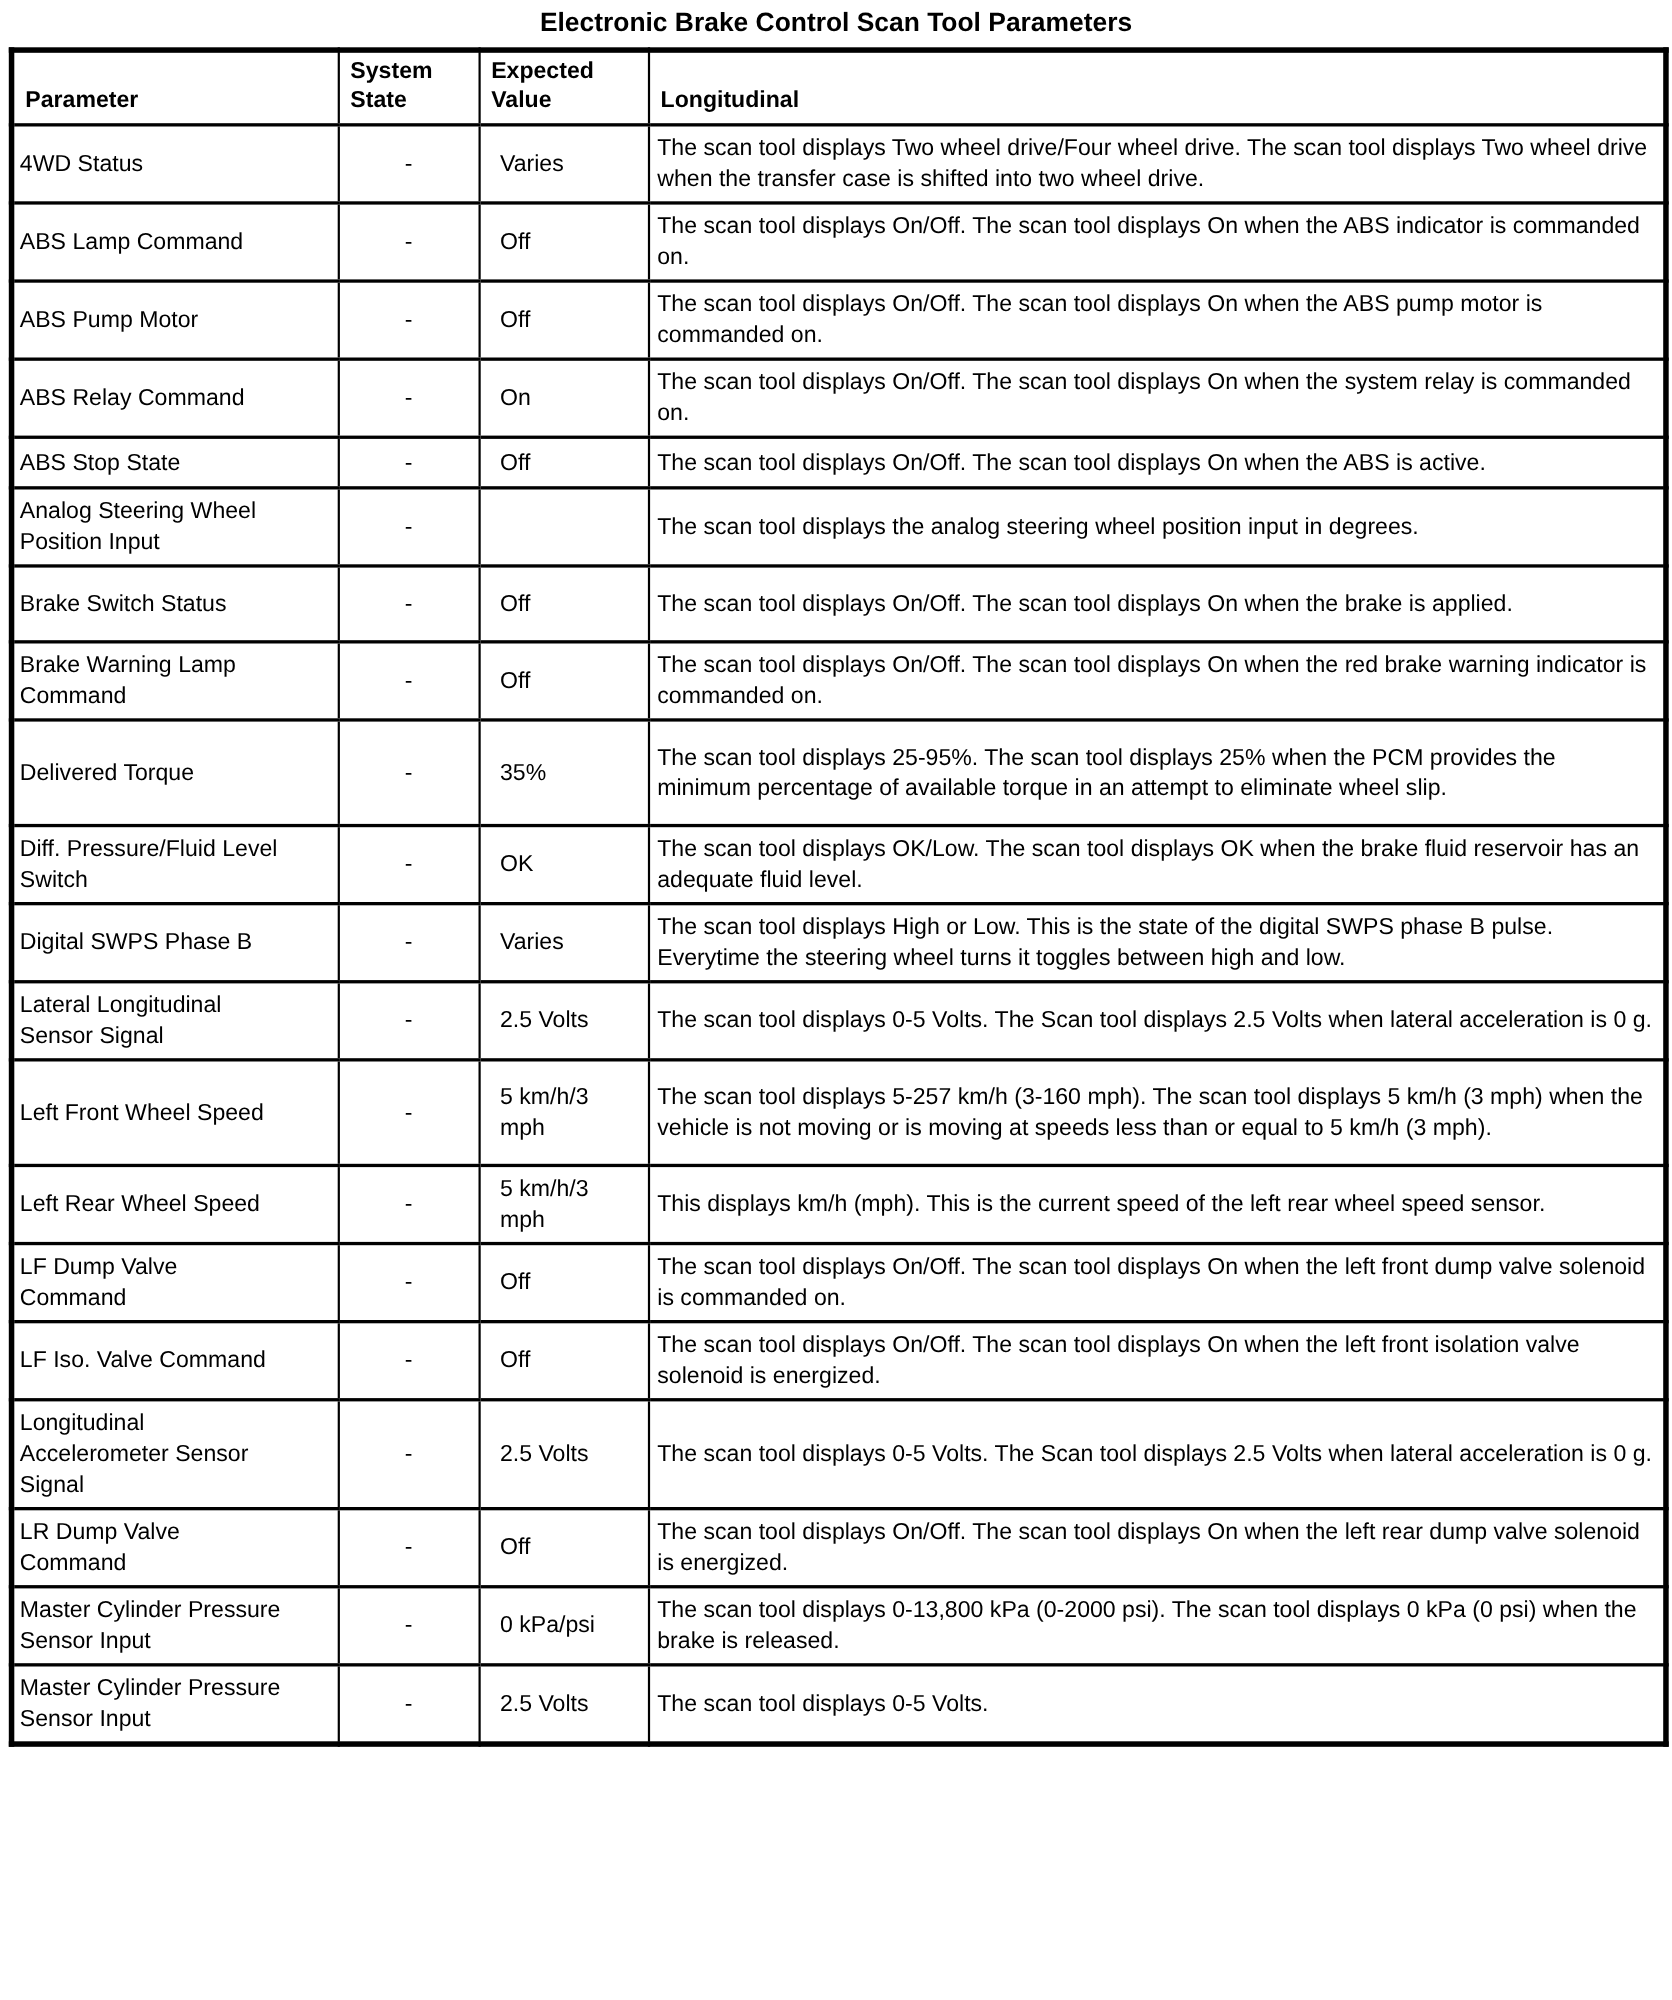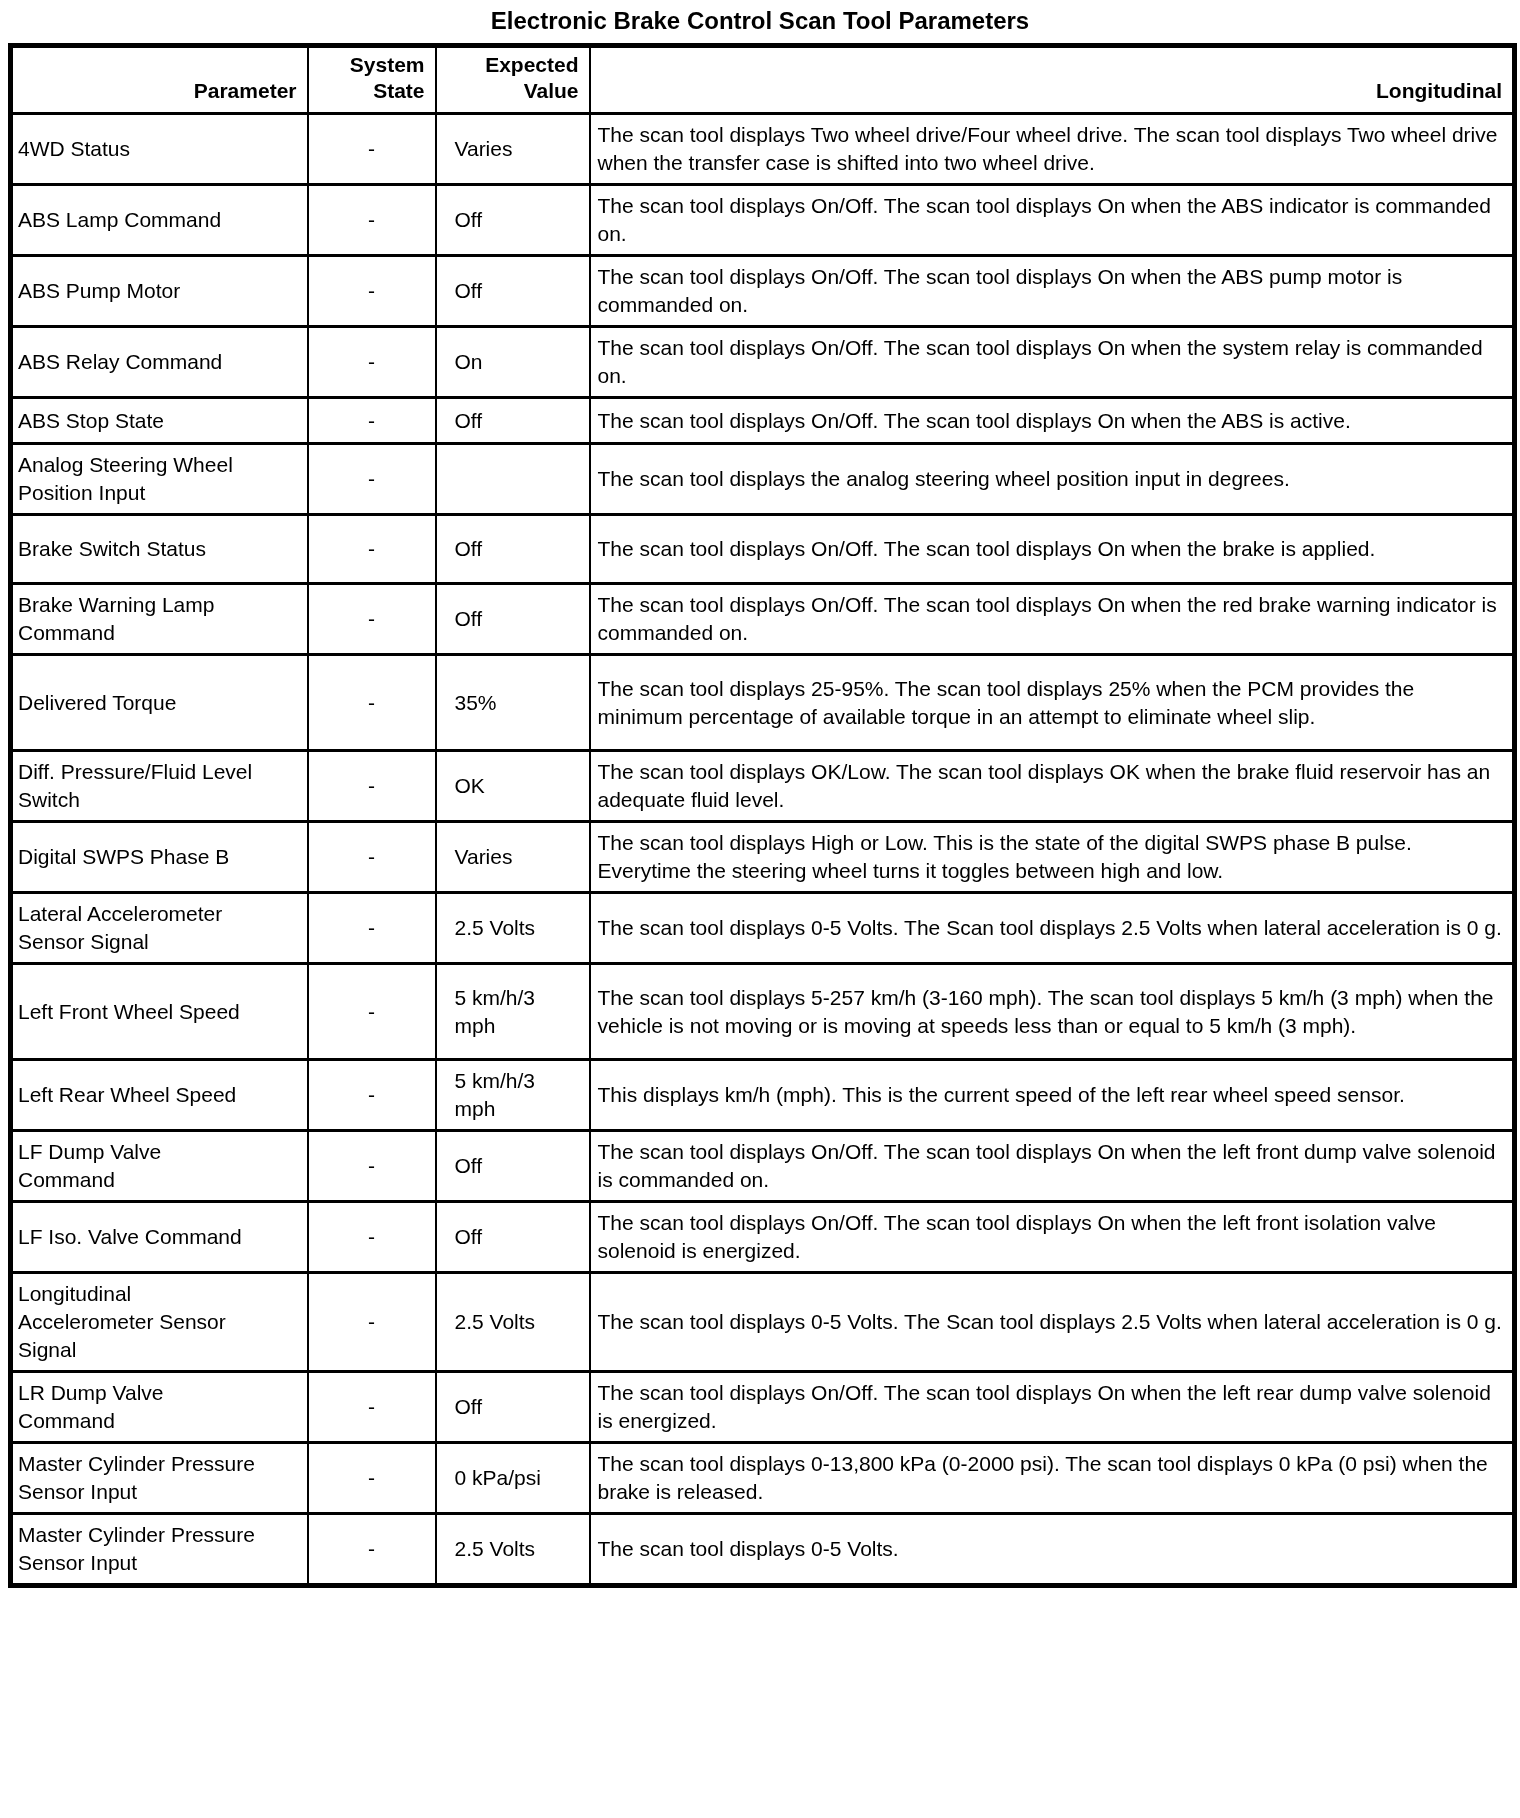--- a/index.html
+++ b/index.html
@@ -30,21 +30,21 @@
   th, td {
     border: 2px solid #000;
     border-top-width: 3px;
     border-bottom-width: 3px;
     font-size: 21px;
   }
   tr.hdr { height: 62px; }
   tr.hdr th {
     font-weight: bold;
     vertical-align: bottom;
-    text-align: right;
+    text-align: left;
     padding: 4px 10px 8px 10px;
     line-height: 26px;
     margin-top: 20px;
   }
   tr.cond { height: 42px; }
   tr.cond td {
     text-align: left;
     vertical-align: middle;
     padding: 4px 6px;
   }
@@ -163,21 +163,21 @@
       <td class="value">OK</td>
       <td class="desc">The scan tool displays OK/Low. The scan tool displays OK when the brake fluid reservoir has an adequate fluid level.</td>
     </tr>
     <tr class="h2">
       <td class="param">Digital SWPS Phase B</td>
       <td class="state">-</td>
       <td class="value">Varies</td>
       <td class="desc">The scan tool displays High or Low. This is the state of the digital SWPS phase B pulse. Everytime the steering wheel turns it toggles between high and low.</td>
     </tr>
     <tr class="h2">
-      <td class="param">Lateral Accelerometer
+      <td class="param">Lateral Longitudinal
 Sensor Signal</td>
       <td class="state">-</td>
       <td class="value">2.5 Volts</td>
       <td class="desc">The scan tool displays 0-5 Volts. The Scan tool displays 2.5 Volts when lateral acceleration is 0 g.</td>
     </tr>
     <tr class="h3">
       <td class="param">Left Front Wheel Speed</td>
       <td class="state">-</td>
       <td class="value">5 km/h/3
 mph</td>

